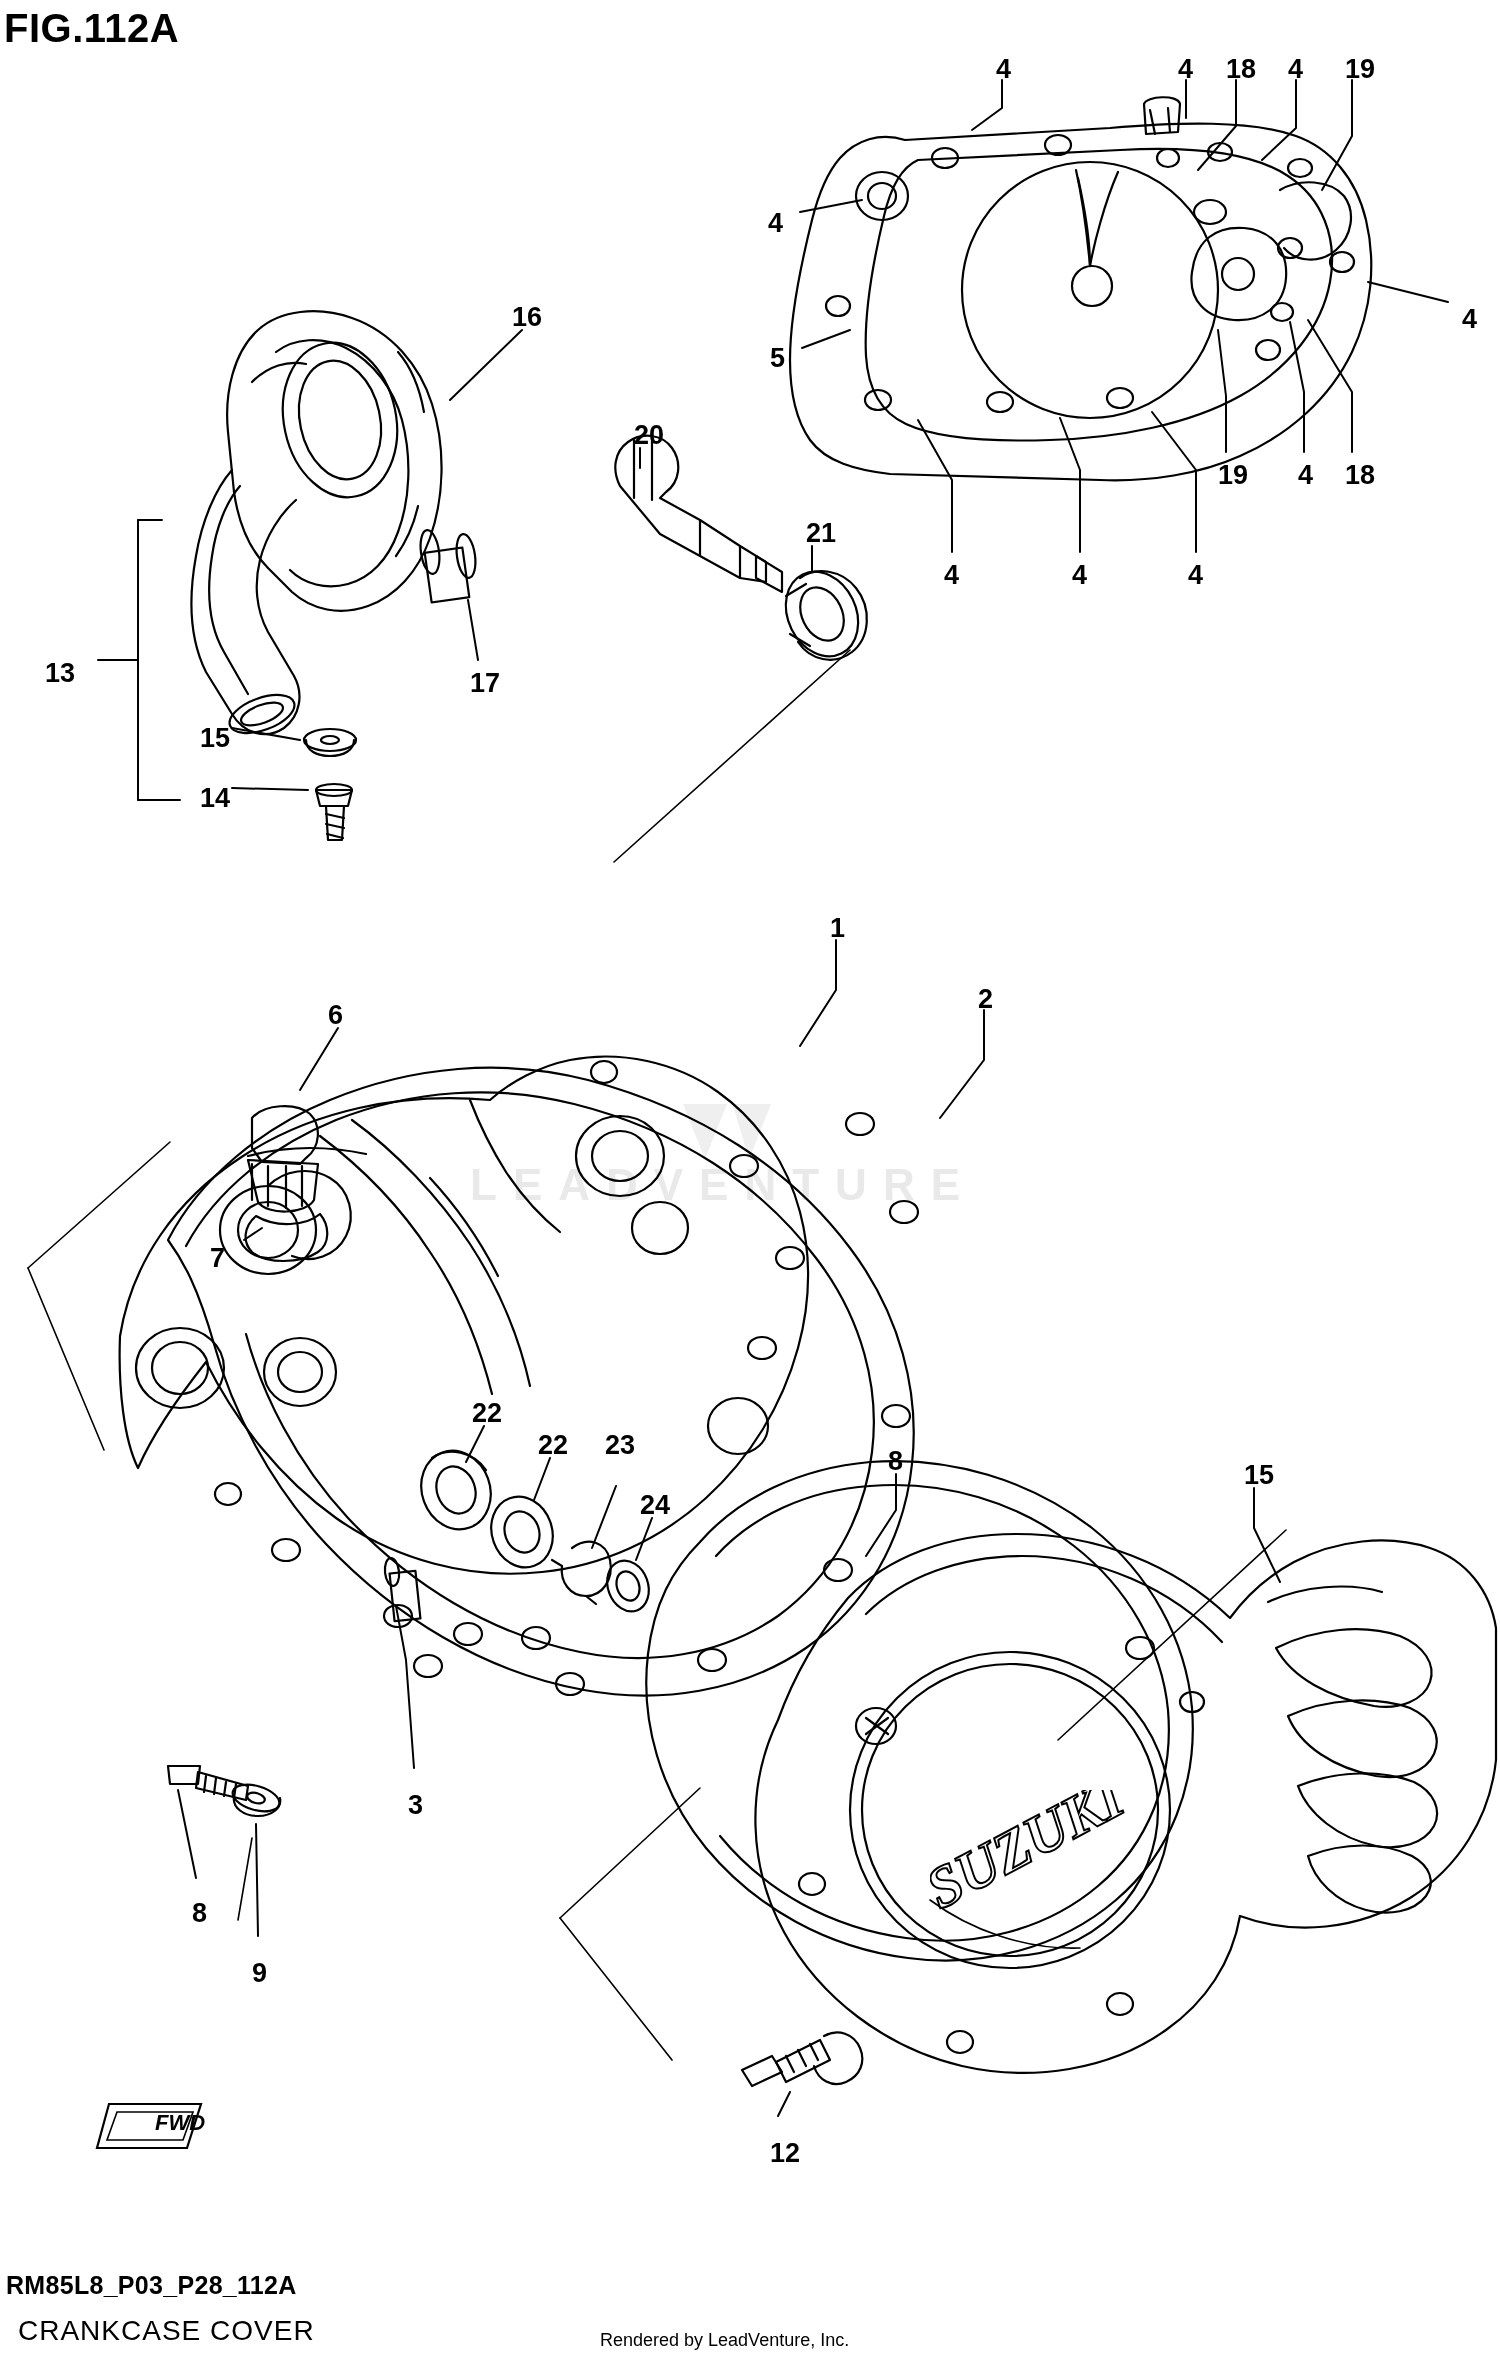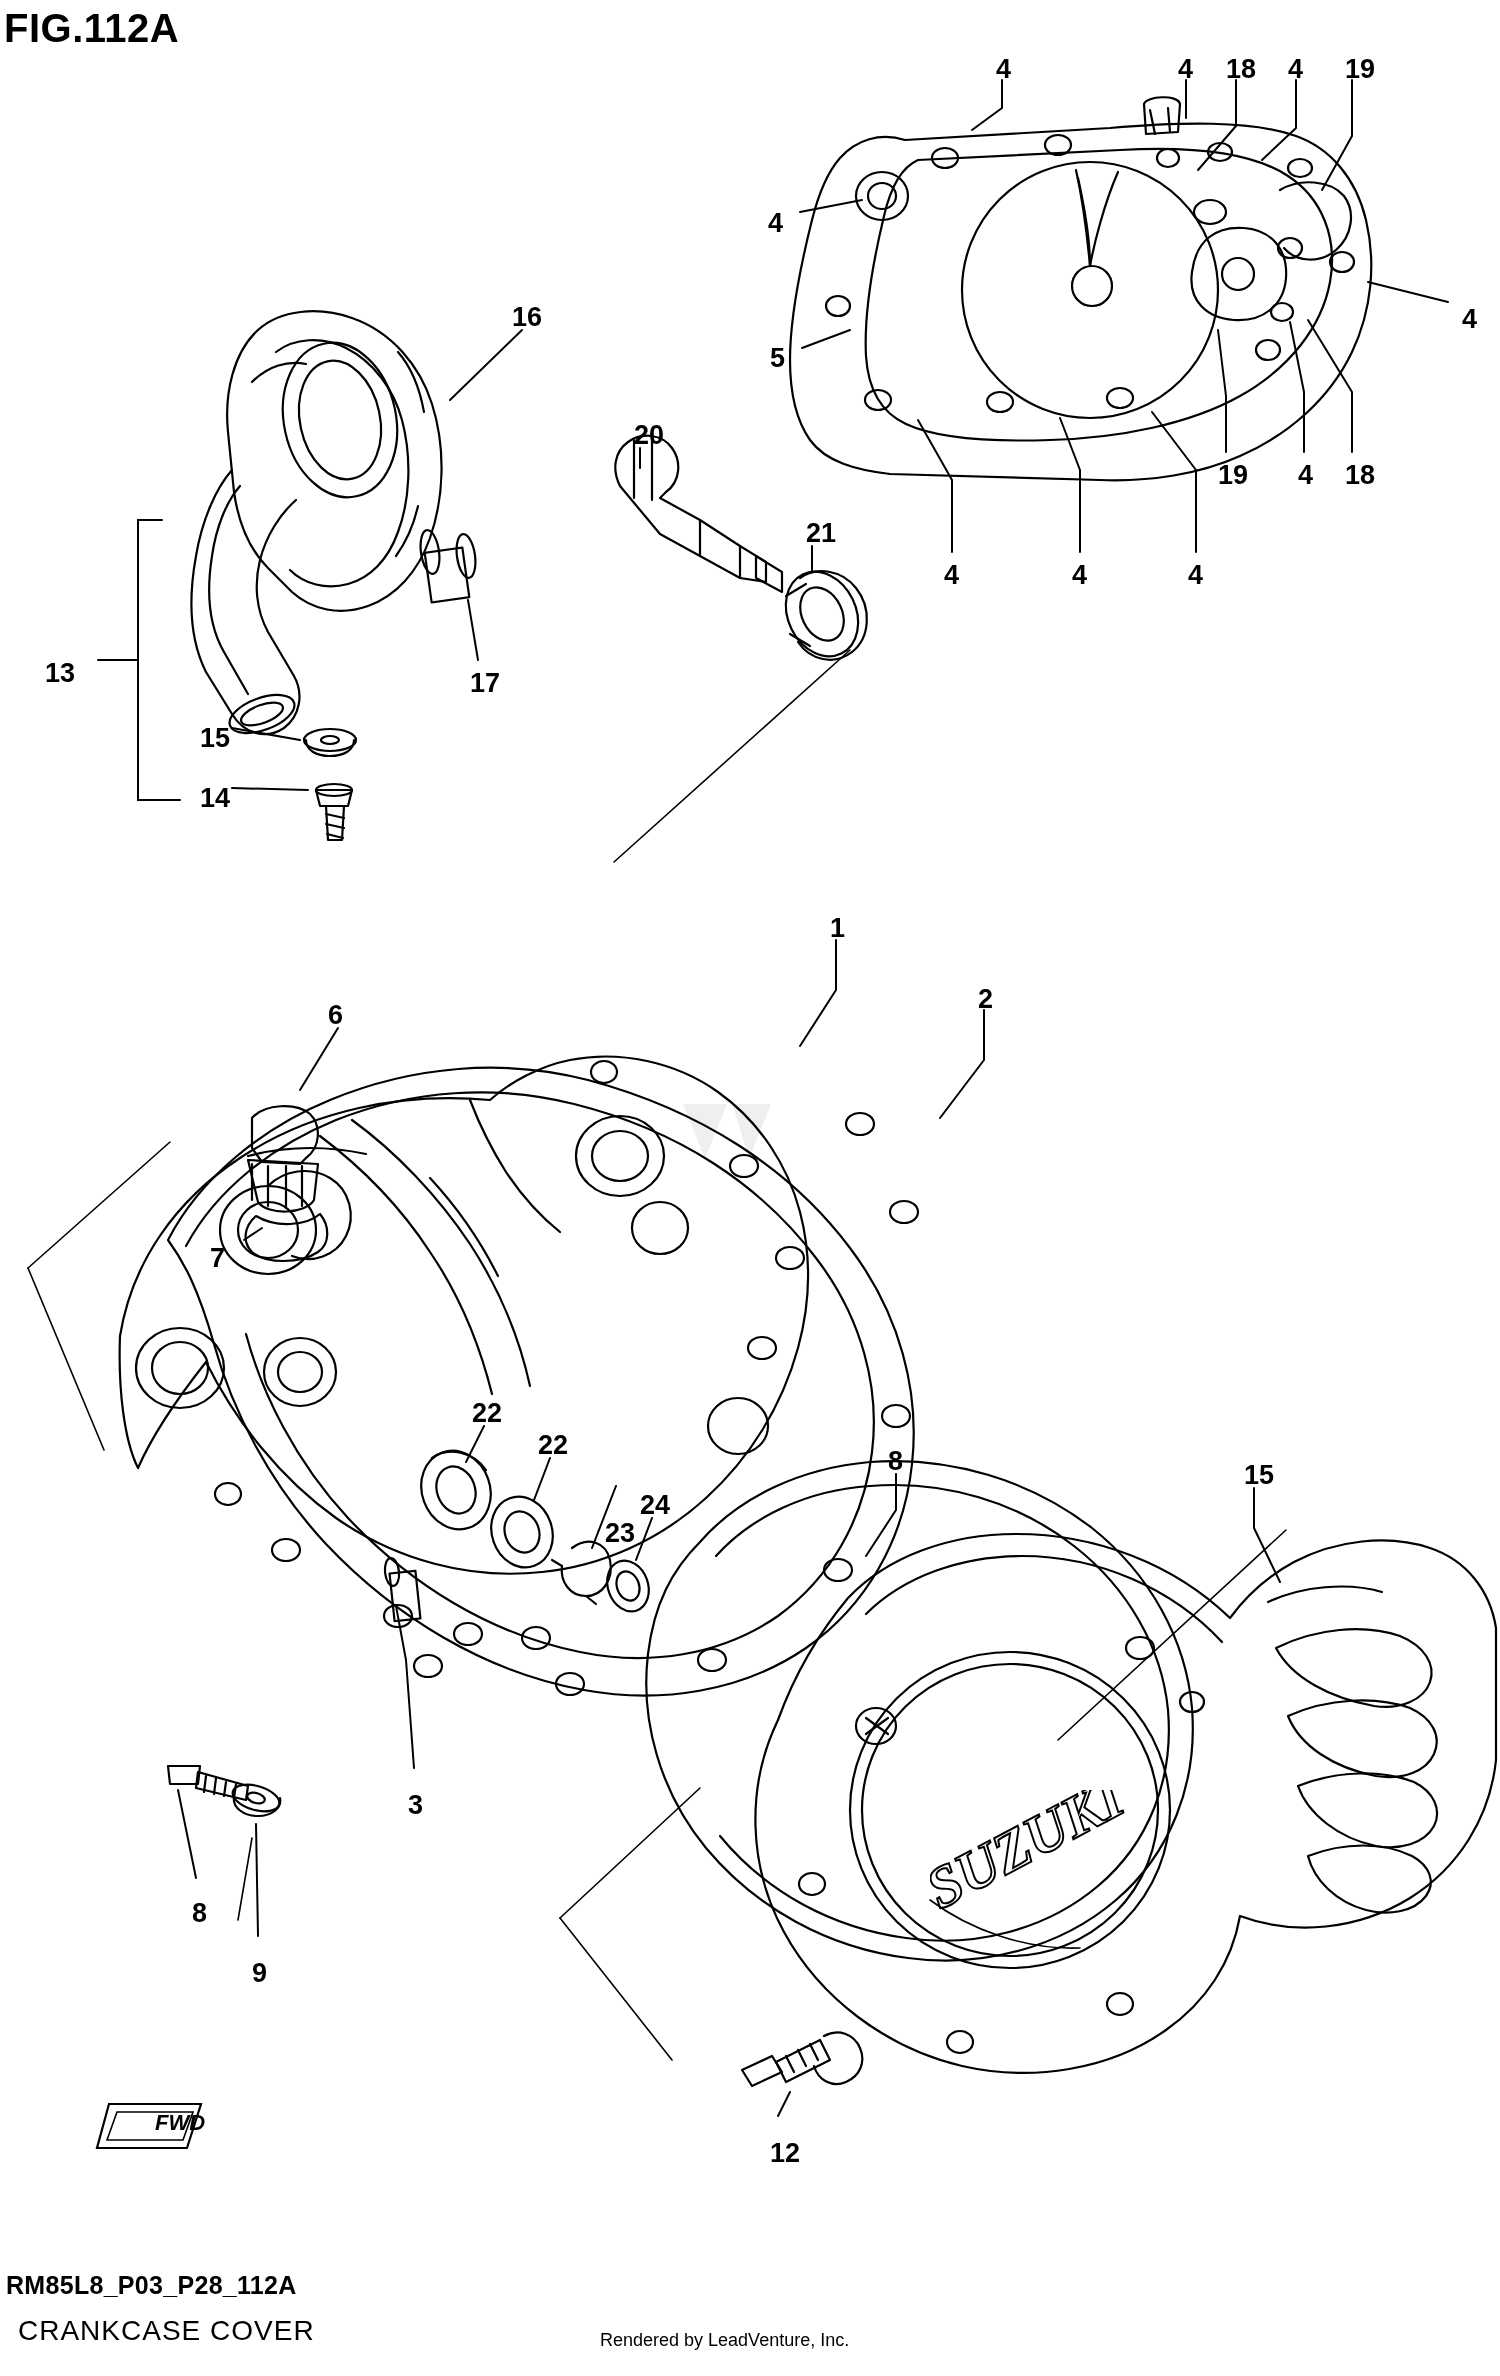--- a/index.html
+++ b/index.html
@@ -107,20 +107,21 @@
     font-weight: bold;
   }
 </style>
 </head>
 <body>
 
 <div id="page">
 
   <div id="fig-title">FIG.112A</div>
 
+  <div id="watermark">LEADVENTURE</div>
   <svg id="watermark-mark" viewBox="0 0 100 100">
     <path d="M10 20 L50 20 L30 70 Z M55 20 L90 20 L70 70 Z" fill="#efefef"></path>
   </svg>
 
   <svg id="drawing" viewBox="0 0 1500 2376">
     <g fill="none" stroke="#000" stroke-width="2.2" stroke-linejoin="round" stroke-linecap="round">
 
       <path d="M905 140 C 880 132 856 140 840 158 C 826 174 818 196 812 220
                C 800 268 790 318 790 360 C 790 392 796 420 810 440
                C 826 462 856 470 890 474 L 1100 480 C 1150 482 1200 474 1240 456
@@ -427,21 +428,21 @@
       <div class="callout" style="left: 470px; top: 670px;">17</div>
       <div class="callout" style="left: 45px; top: 660px;">13</div>
       <div class="callout" style="left: 200px; top: 725px;">15</div>
       <div class="callout" style="left: 200px; top: 785px;">14</div>
       <div class="callout" style="left: 830px; top: 915px;">1</div>
       <div class="callout" style="left: 978px; top: 986px;">2</div>
       <div class="callout" style="left: 328px; top: 1002px;">6</div>
       <div class="callout" style="left: 210px; top: 1245px;">7</div>
       <div class="callout" style="left: 472px; top: 1400px;">22</div>
       <div class="callout" style="left: 538px; top: 1432px;">22</div>
-      <div class="callout" style="left: 605px; top: 1520px;">23</div>
+      <div class="callout" style="left: 605px; top: 1432px;">23</div>
       <div class="callout" style="left: 640px; top: 1492px;">24</div>
       <div class="callout" style="left: 888px; top: 1448px;">8</div>
       <div class="callout" style="left: 1244px; top: 1462px;">15</div>
       <div class="callout" style="left: 408px; top: 1792px;">3</div>
       <div class="callout" style="left: 192px; top: 1900px;">8</div>
       <div class="callout" style="left: 252px; top: 1960px;">9</div>
       <div class="callout" style="left: 770px; top: 2140px;">12</div>
     </div>
 
   <div id="footer-code">RM85L8_P03_P28_112A</div>

